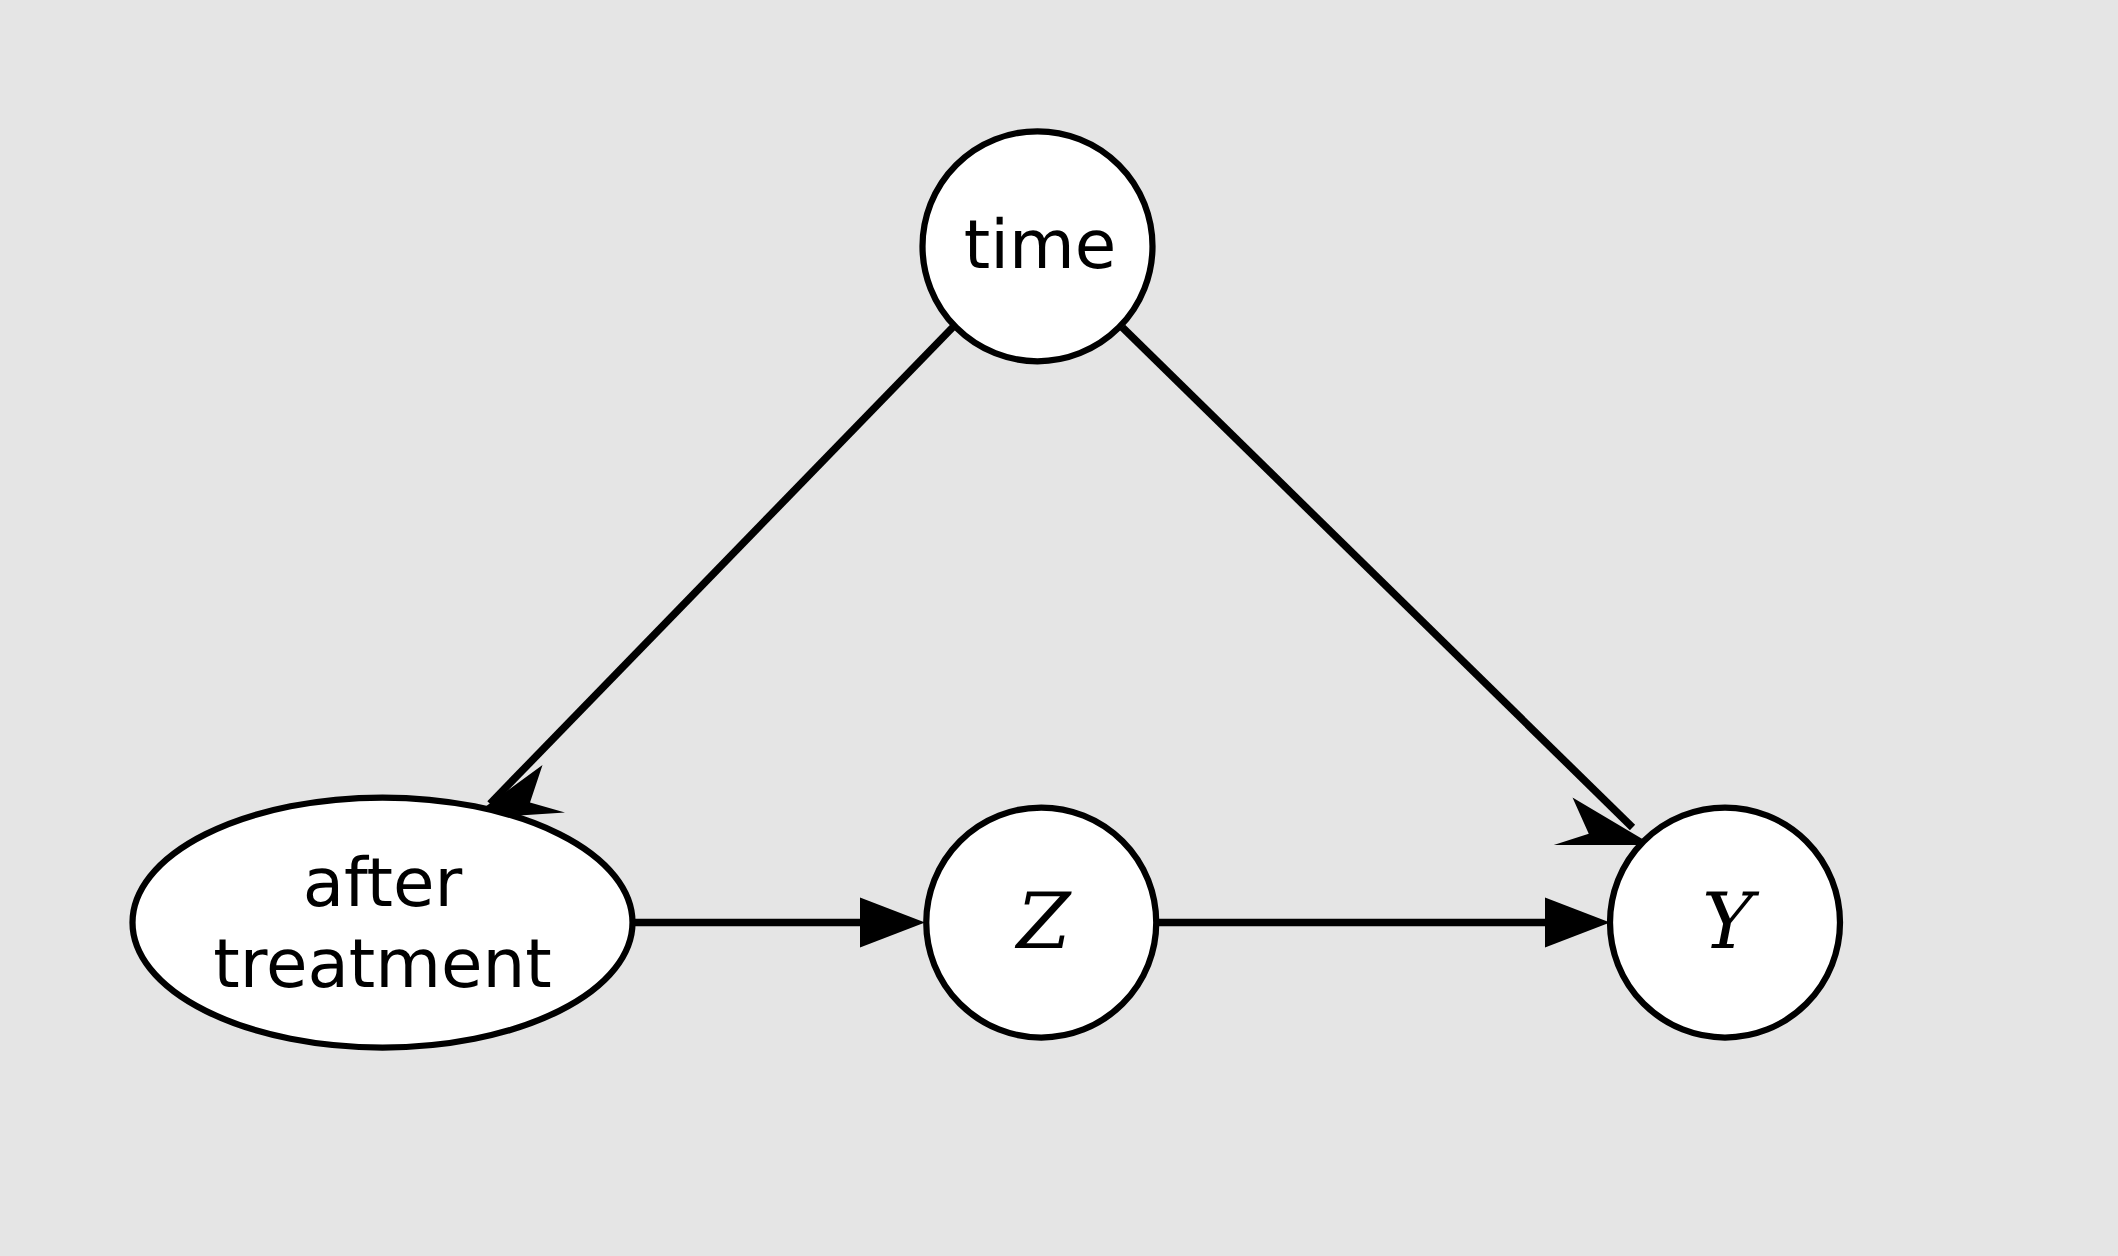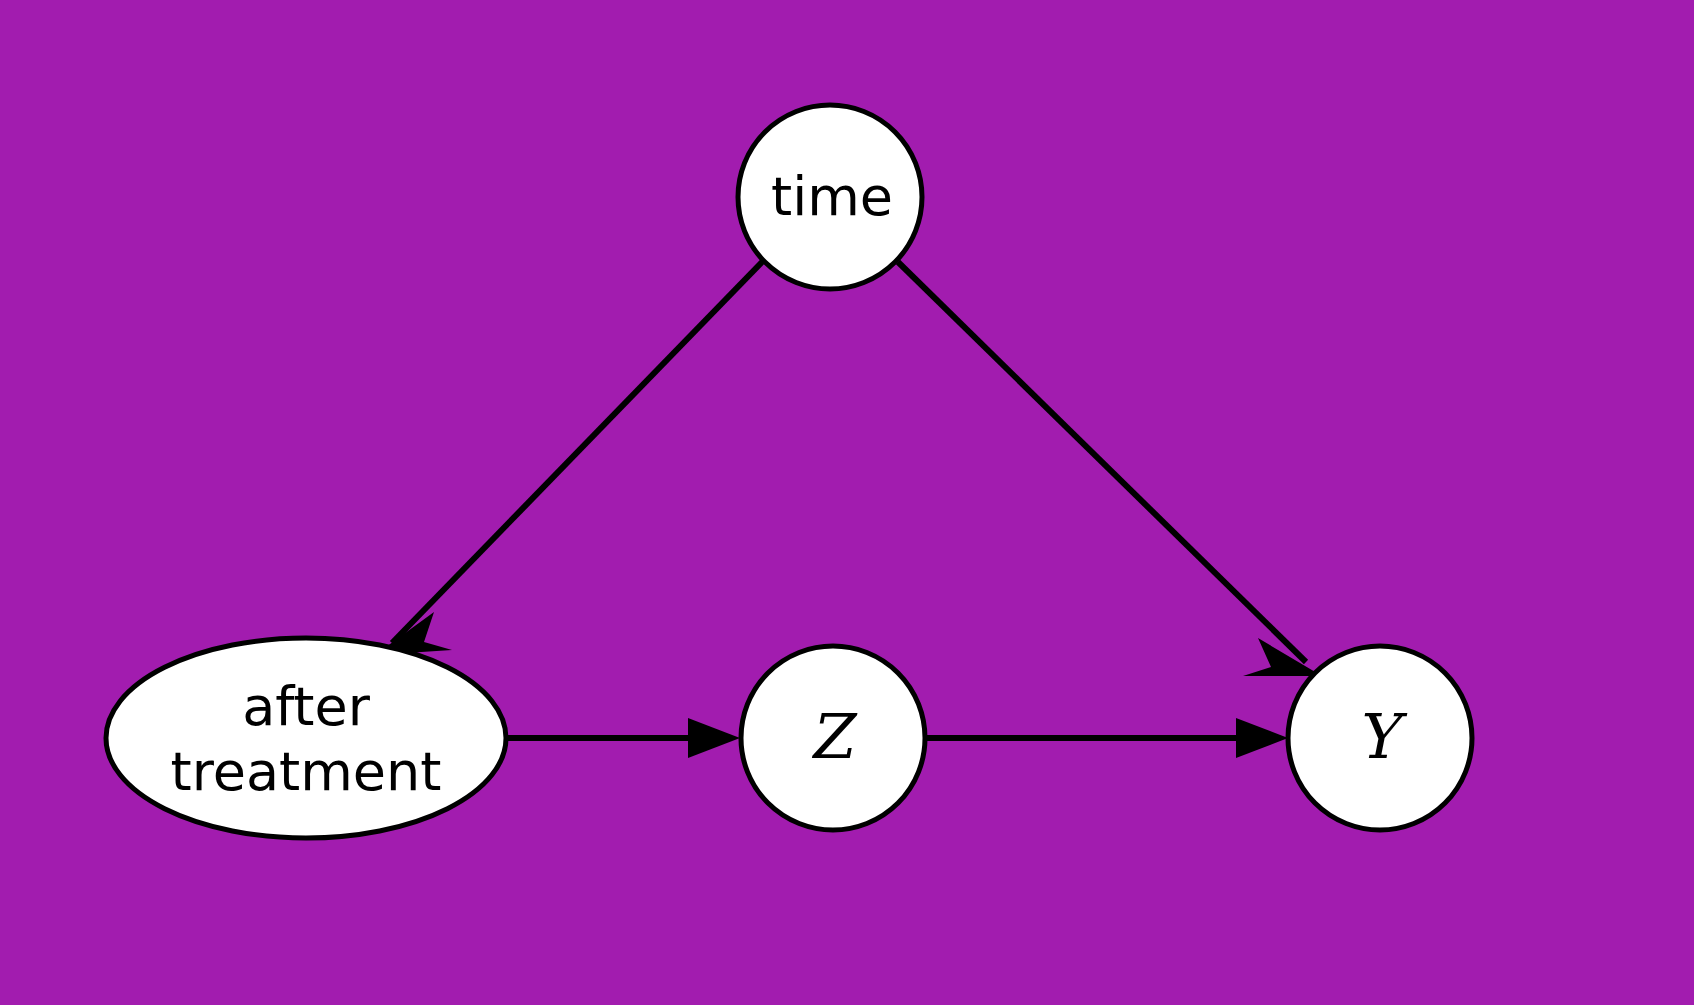--- a/index.html
+++ b/index.html
@@ -8,21 +8,21 @@
     padding: 0;
     background: #ffffff;
   }
   body {
     font-family: "Liberation Sans", sans-serif;
   }
   #canvas-wrap {
     position: relative;
     width: 1694px;
     height: 1005px;
-    background: #a21caf;
+    background: #e5e5e5;
     overflow: hidden;
   }
   svg#dag {
     display: block;
     width: 1694px;
     height: 1005px;
   }
   .node-shape {
     fill: #ffffff;
     stroke: #000000;

